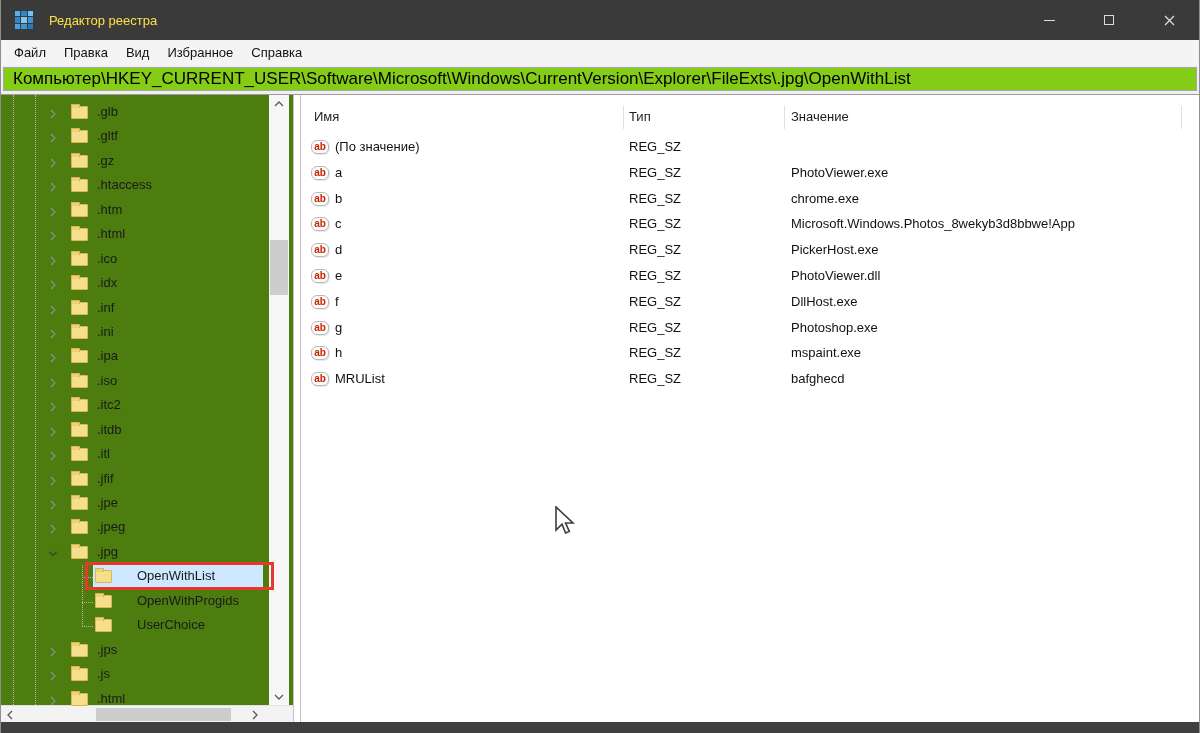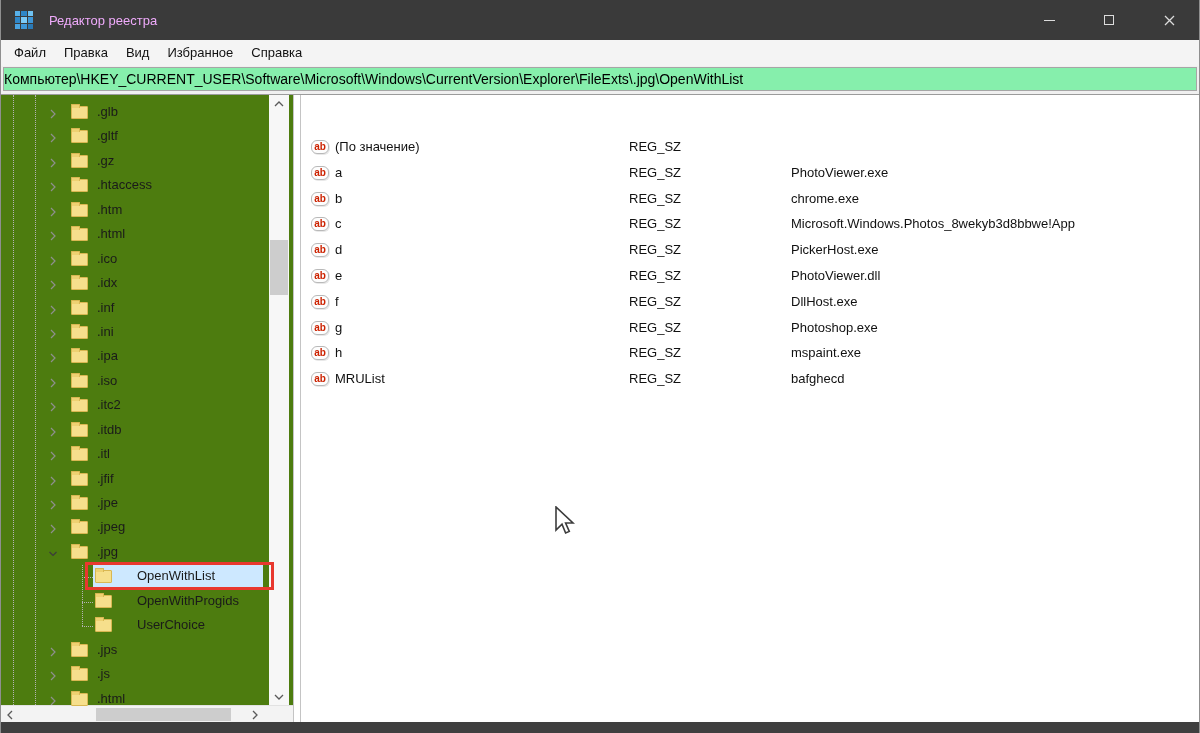--- a/index.html
+++ b/index.html
@@ -6,30 +6,30 @@
   *{box-sizing:border-box;font-family:"Liberation Sans","DejaVu Sans",sans-serif;}
   .window{position:relative;width:1200px;height:733px;background:#fff;overflow:hidden;
           border-left:1px solid #8f8f8f;border-right:1px solid #8f8f8f;}
   
   .titlebar{position:absolute;left:0;top:0;width:100%;height:40px;background:#3a3a3a;display:flex;align-items:center;}
   .app-icon{width:18px;height:18px;margin-left:14px;display:grid;grid-template-columns:repeat(3,1fr);grid-template-rows:repeat(3,1fr);gap:1px;}
   .app-icon i{display:block;}
   .app-icon i:nth-child(1){background:#57b0e8;}.app-icon i:nth-child(2){background:#2f86c6;}.app-icon i:nth-child(3){background:#6fc2f2;}
   .app-icon i:nth-child(4){background:#2f86c6;}.app-icon i:nth-child(5){background:#7cc9f5;}.app-icon i:nth-child(6){background:#3e96d6;}
   .app-icon i:nth-child(7){background:#4aa3e0;}.app-icon i:nth-child(8){background:#3e96d6;}.app-icon i:nth-child(9){background:#2a79b5;}
-  .win-title{color:#f0abfc;font-size:13px;margin-left:16px;flex:1;}
+  .win-title{color:#fde047;font-size:13px;margin-left:16px;flex:1;}
   .win-btn{width:60px;height:40px;display:flex;align-items:center;justify-content:center;}
   .glyph-min{width:11px;height:1px;background:#dcdcdc;}
   .glyph-max{width:10px;height:10px;border:1px solid #dcdcdc;}
   
   .menubar{position:absolute;left:0;top:40px;width:100%;height:26px;background:#f4f4f4;display:flex;align-items:center;padding-left:4px;}
   .menu-item{font-size:13px;color:#111;padding:0 9px;line-height:26px;}
   
   .addressbar{position:absolute;left:0;top:66px;width:100%;height:29px;background:#f0f0f0;padding:1px 2px 3px 2px;border-bottom:1px solid #9b9b9b;}
-  .address-field{width:100%;height:100%;background:#86efac;border:1px solid #a6a6a6;font-size:14px;line-height:22px;padding-left:0;color:#000;white-space:nowrap;overflow:hidden;}
+  .address-field{width:100%;height:100%;background:#84cc16;border:1px solid #a6a6a6;font-size:17px;line-height:22px;padding-left:9px;color:#000;white-space:nowrap;overflow:hidden;}
   
   .main{position:absolute;left:0;top:95px;width:100%;height:627px;background:#fff;}
   .tree-panel{position:absolute;left:0;top:0;width:293px;height:100%;background:#4d7c0f;overflow:hidden;}
   .guide{position:absolute;top:0;bottom:17px;width:1px;border-left:1px dotted #b4b4b4;}
   .tree-rows{position:absolute;left:0;top:5px;right:0;}
   .trow{position:relative;height:24.45px;font-size:13px;color:#1a1a1a;}
   .trow .chev{position:absolute;top:7px;width:10px;height:10px;}
   .trow.lvl1 .chev{left:47px;}
   .trow .folder{position:absolute;top:6px;width:17px;height:13px;background:#f6df8c;border:1px solid #d9b752;border-radius:1px;z-index:2;}
   .trow .folder::before{content:"";position:absolute;top:-3px;left:-1px;width:7px;height:3px;background:#eed172;border:1px solid #d9b752;border-bottom:none;border-radius:1px 1px 0 0;}
@@ -315,20 +315,28 @@
           <svg width="8" height="10" viewBox="0 0 8 10">
               <path d="M2 1 L6 5 L2 9" fill="none" stroke="#5a5a5a" stroke-width="1.3"></path>
             </svg>
         </div>
       </div>
     </div>
 
     <div class="splitter"></div>
 
     <div class="list-panel">
+      <div class="list-header">
+        <span class="hcell" style="left:13px;">Имя</span>
+        <span class="hcell" style="left:328px;">Тип</span>
+        <span class="hcell" style="left:490px;">Значение</span>
+        <span class="hdr-div" style="left:322px;"></span>
+        <span class="hdr-div" style="left:483px;"></span>
+        <span class="hdr-div" style="left:880px;"></span>
+      </div>
       <div class="list-rows">
           <div class="lrow">
             <span class="ab-icon">ab</span>
             <span class="cell name">(По значение)</span>
             <span class="cell type">REG_SZ</span>
           </div>
           <div class="lrow">
             <span class="ab-icon">ab</span>
             <span class="cell name">a</span>
             <span class="cell type">REG_SZ</span>

